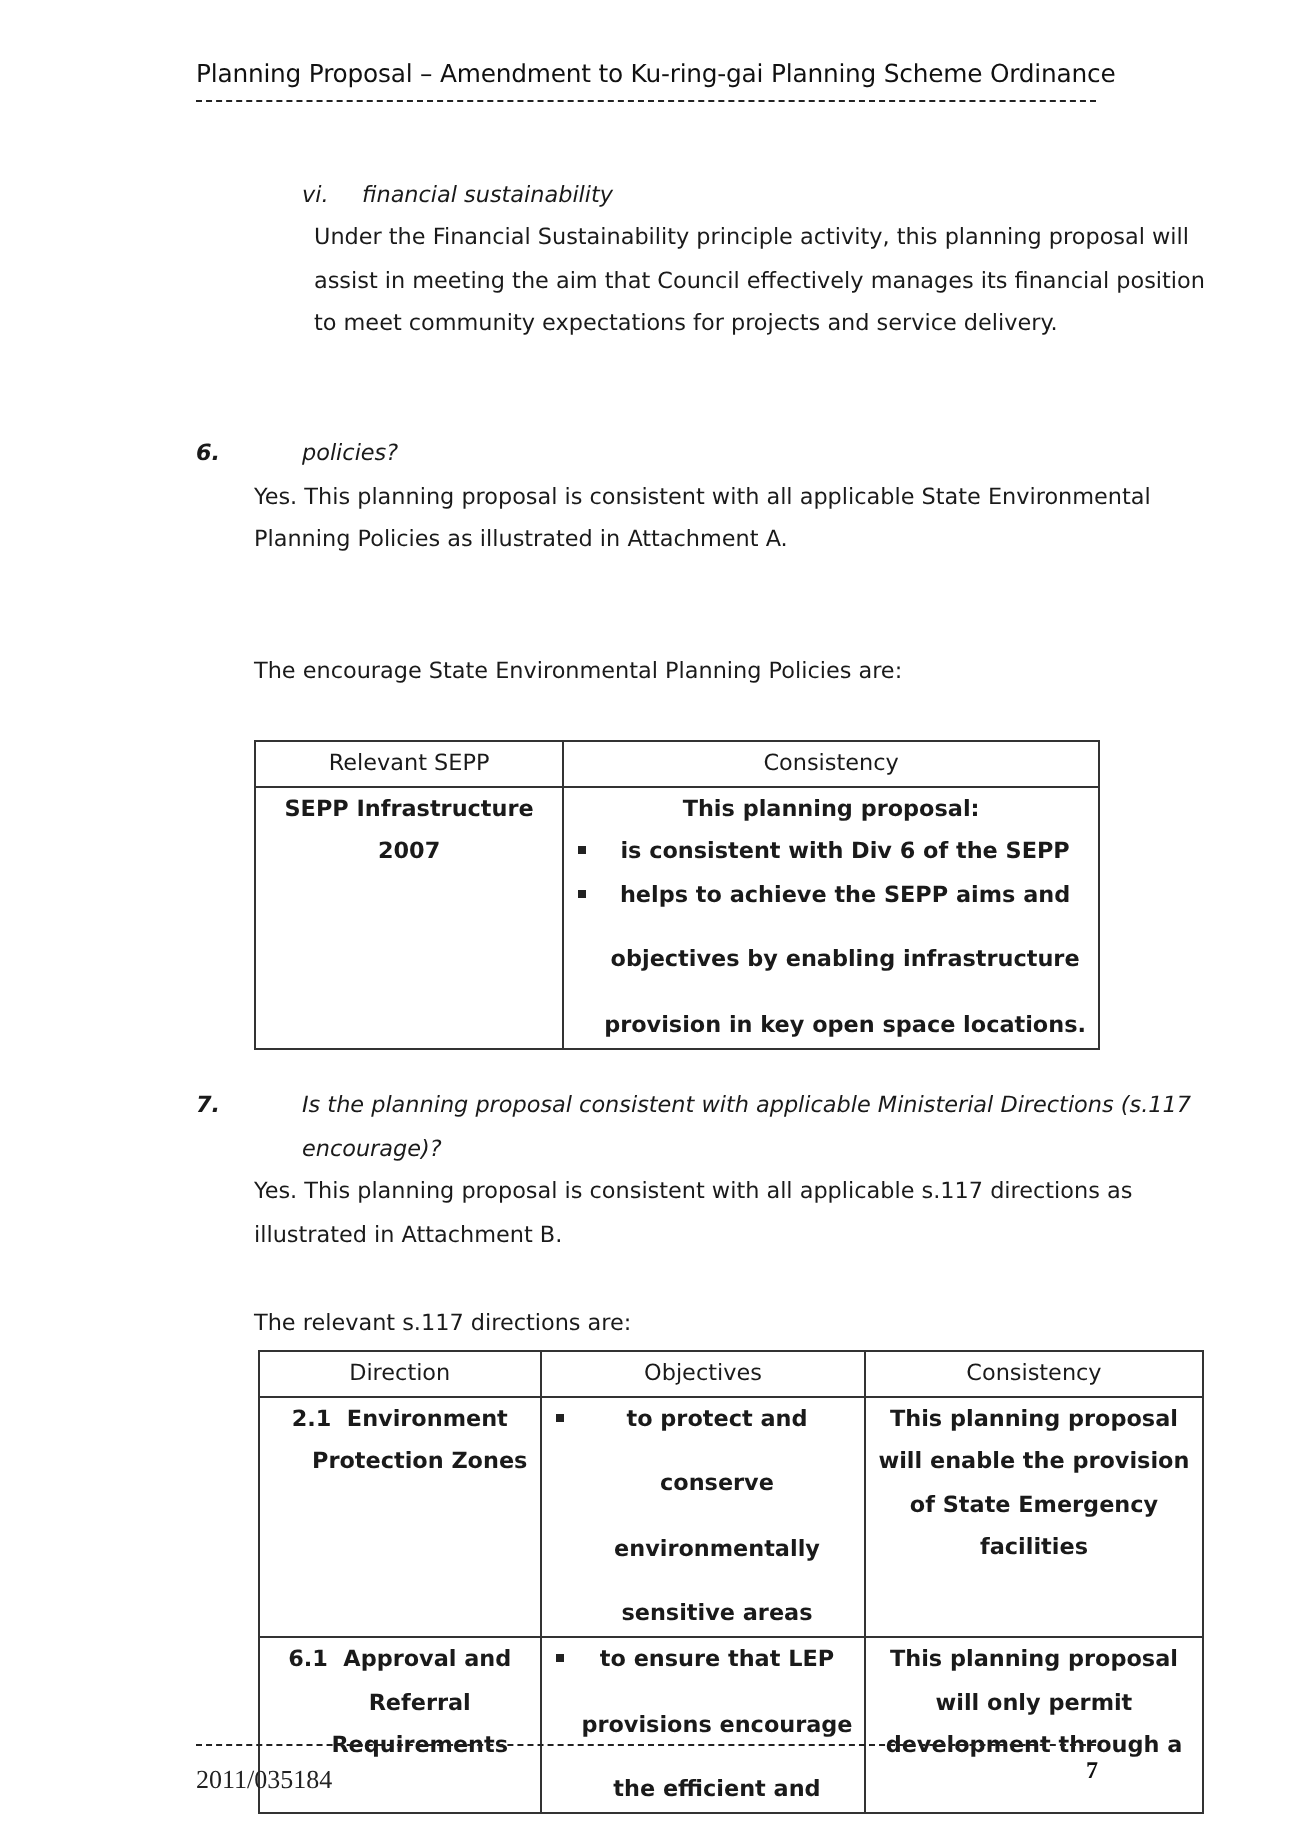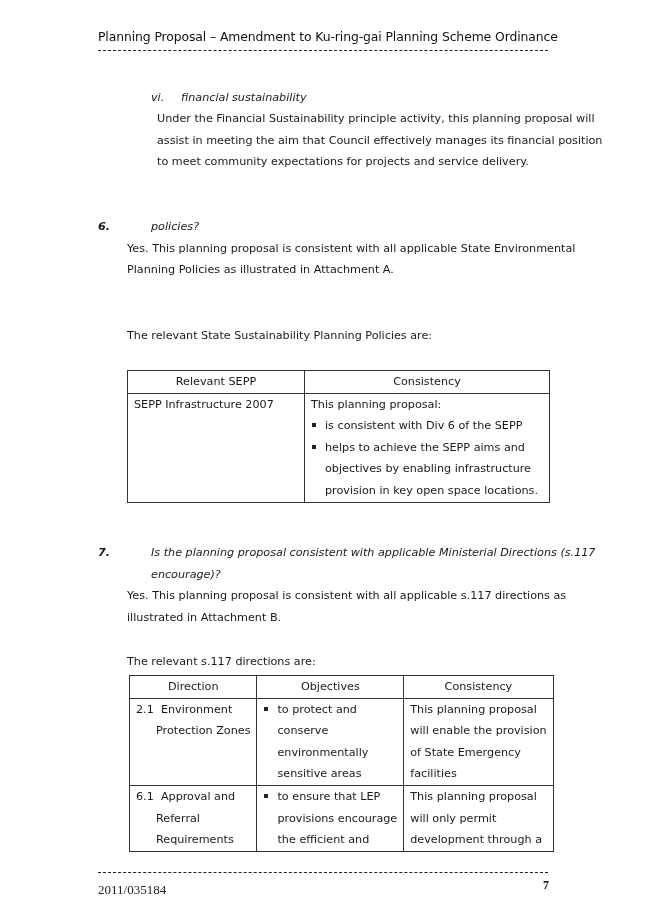--- a/index.html
+++ b/index.html
@@ -19,28 +19,28 @@
   }
   .line { white-space: nowrap; line-height: 21.5px; }
   .ital { font-style: italic; margin-left: 24px; }
   .num { font-style: italic; font-weight: bold; }
   table.doc {
     position: absolute; border-collapse: collapse;
     font-size: 11.2px; color: #1a1a1a;
   }
   table.doc td, table.doc th {
     border: 1px solid #333; vertical-align: top; padding: 0 6px;
-    line-height: 21.6px; text-align: left; font-weight: normal;
+    line-height: 21.6px; text-align: center; font-weight: bold;
   }
   table.doc th { text-align: center; font-weight: normal; height: 21px; }
   .bullet-line { position: relative; padding-left: 14px; white-space: nowrap; }
   .bullet-line .sq {
     position: absolute; left: 1px; top: 8px; width: 4px; height: 4px; background: #222;
   }
-  .cont-line { padding-left: 14px; white-space: nowrap; }
+  .cont-line { padding-left: 14px; white-space: nowrap; margin-top: 11px; }
   .indent-line { padding-left: 20px; white-space: nowrap; }
   .footer-id {
     left: 98px; top: 882px; font-family: "Liberation Serif", serif; font-size: 13px; color: #222;
   }
   .footer-page {
     left: 543px; top: 878px; font-family: "Liberation Serif", serif; font-size: 12px; font-weight: bold; color: #111;
   }
 </style>
 </head>
 <body>
@@ -55,21 +55,21 @@
   <div class="line">assist in meeting the aim that Council effectively manages its financial position</div>
   <div class="line">to meet community expectations for projects and service delivery.</div>
 </div>
 
 <div class="abs line num" style="left:98px; top:216px;">6.</div>
 <div class="abs" style="left:127px; top:216px;">
   <div class="line ital">policies?</div>
   <div class="line">Yes.  This planning proposal is consistent with all applicable State Environmental</div>
   <div class="line">Planning Policies as illustrated in Attachment A.</div>
 </div>
-<div class="abs line" style="left:127px; top:325px;">The relevant State Sustainability Planning Policies are:</div>
+<div class="abs line" style="left:127px; top:325px;">The encourage State Environmental Planning Policies are:</div>
 
 <table class="doc" style="left:127px; top:370px; width:423px;">
   <tbody>
       <tr>
     <th style="width:164px;">Relevant SEPP</th>
     <th>Consistency</th>
   </tr>
   <tr>
     <td style="padding-bottom:1px;">SEPP Infrastructure 2007</td>
     <td>

